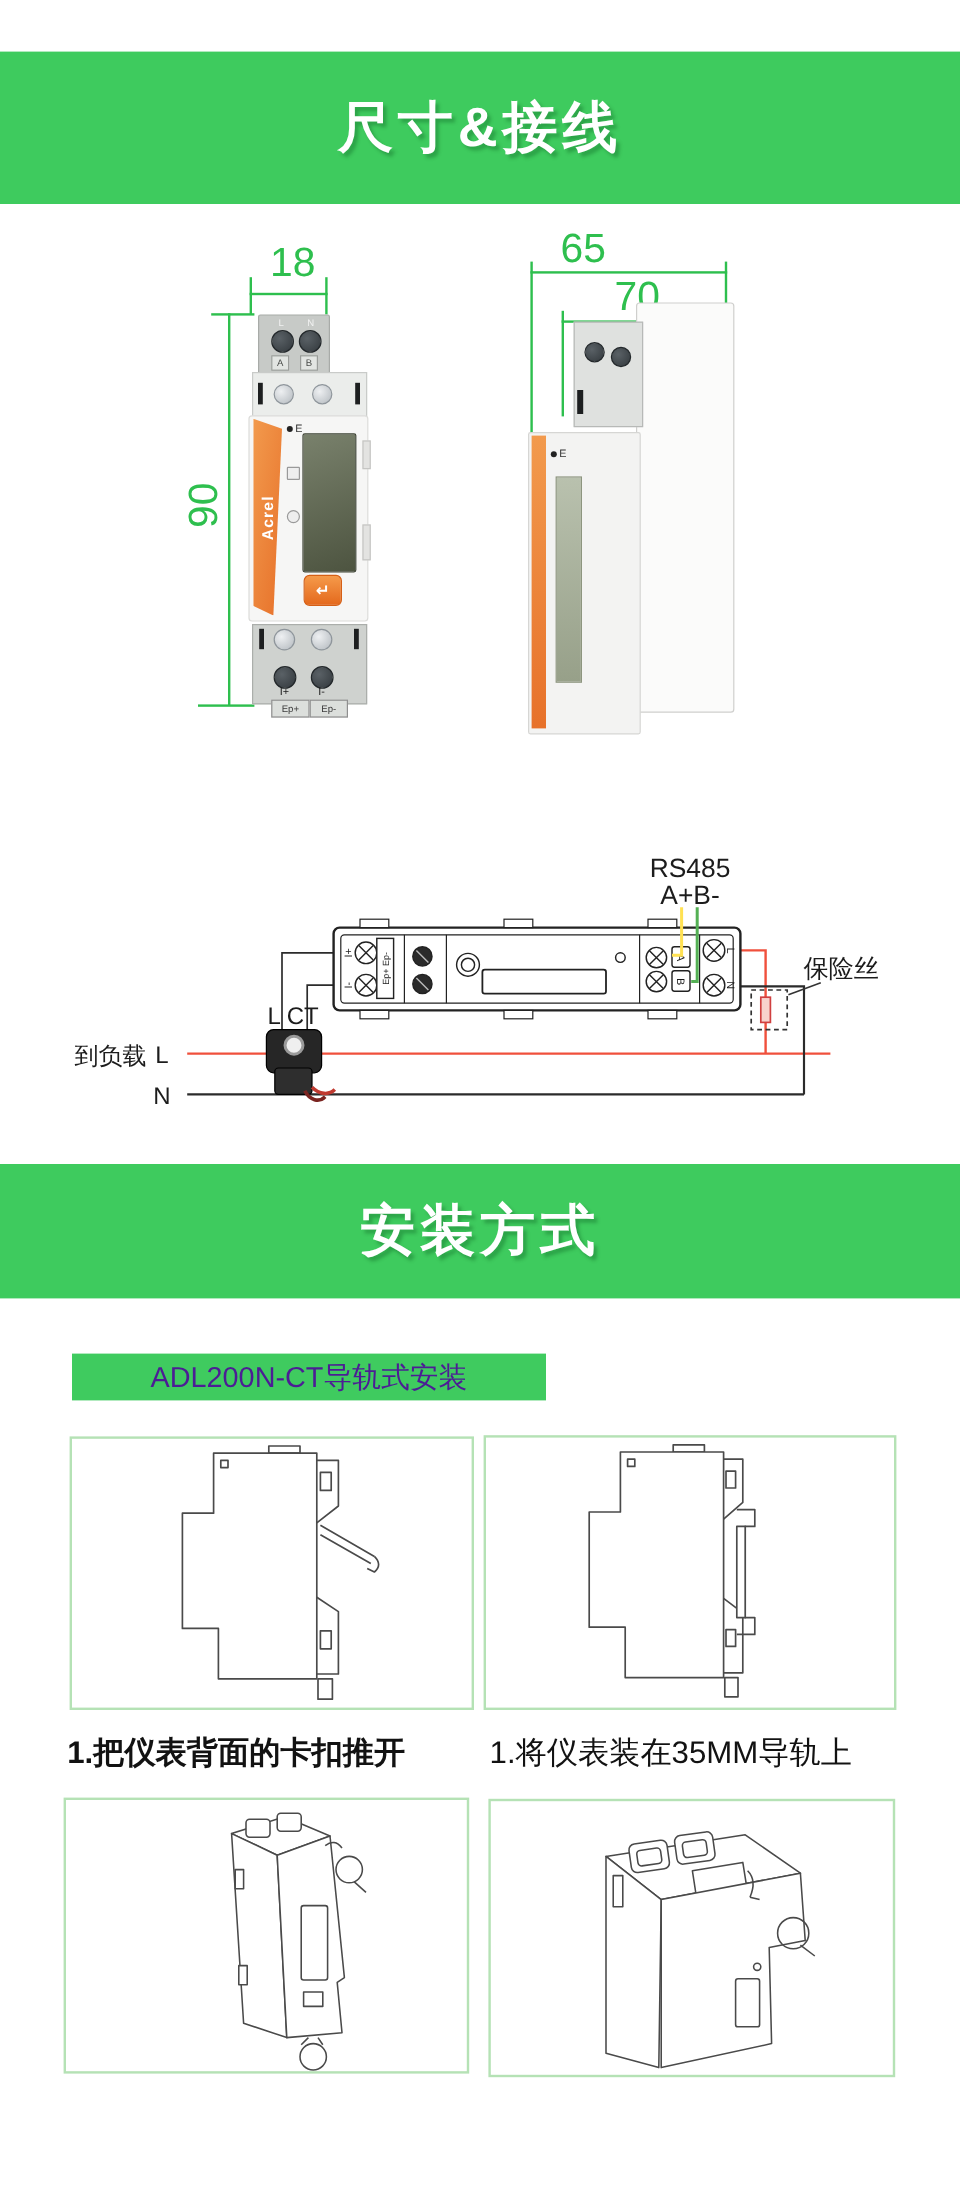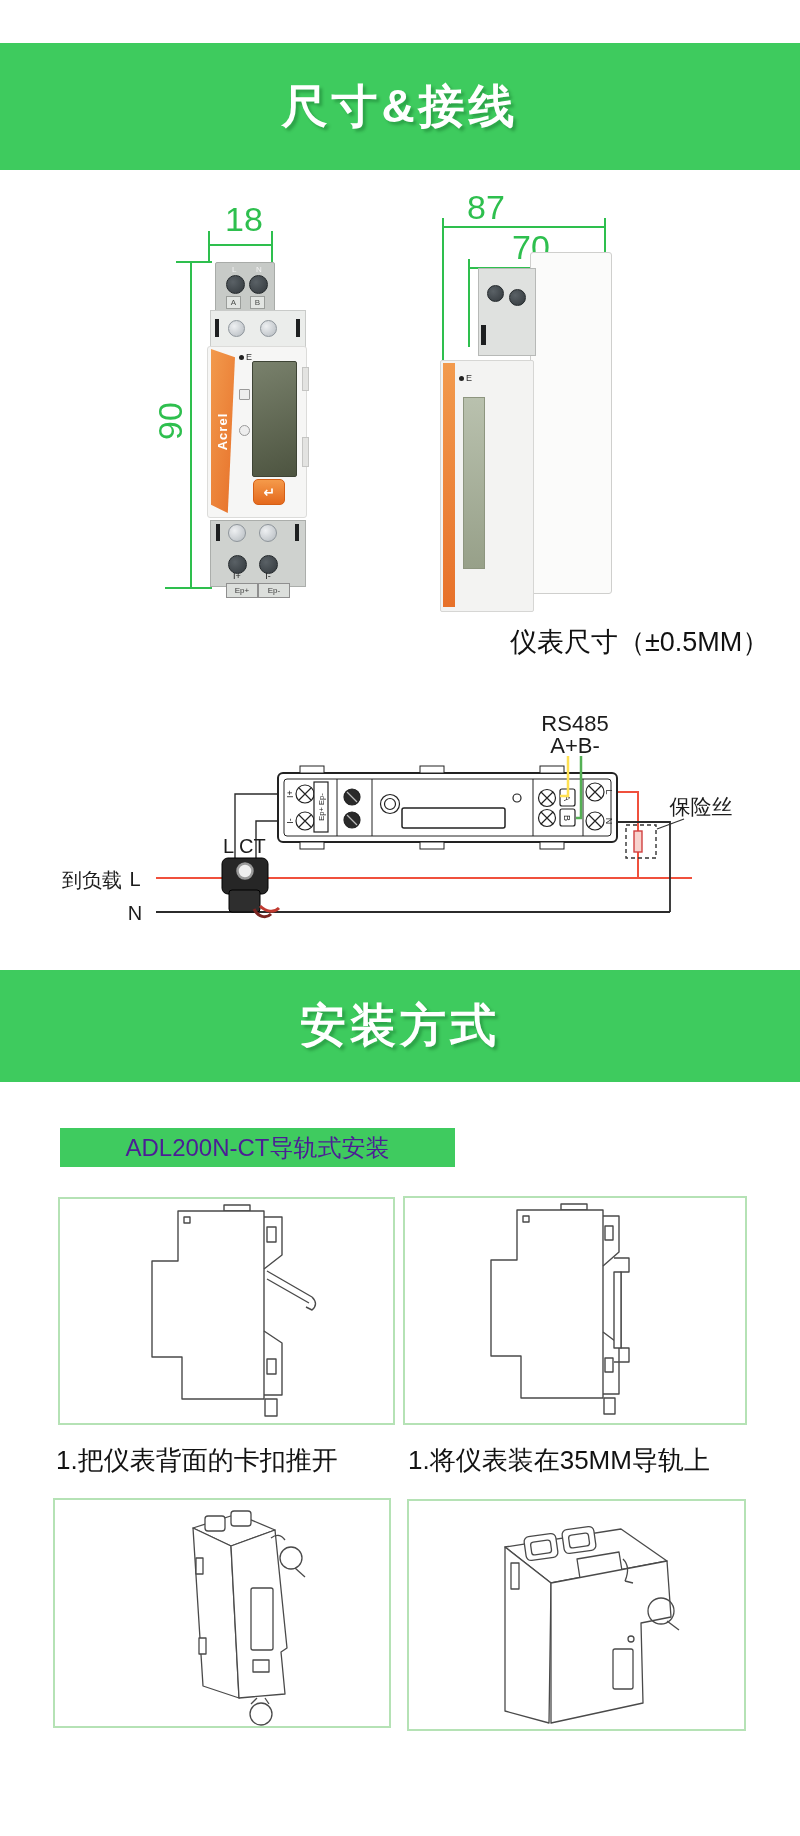--- a/index.html
+++ b/index.html
@@ -87,21 +87,21 @@
 
   <div class="dim-text" style="left:215px;top:202px;width:58px;height:34px;">18</div>
   <div class="dim-line" style="left:208px;top:244px;width:65px;height:2px;"></div>
   <div class="dim-line" style="left:208px;top:231px;width:2px;height:31px;"></div>
   <div class="dim-line" style="left:271px;top:231px;width:2px;height:31px;"></div>
   <div class="dim-line" style="left:176px;top:261px;width:36px;height:2px;"></div>
   <div class="dim-line" style="left:190px;top:261px;width:2px;height:327px;"></div>
   <div class="dim-line" style="left:165px;top:587px;width:47px;height:2px;"></div>
   <div class="dim-text" style="left:148px;top:392px;width:44px;height:58px;transform:rotate(-90deg);">90</div>
 
-  <div class="dim-text" style="left:455px;top:190px;width:62px;height:34px;">87</div>
+  <div class="dim-text" style="left:455px;top:190px;width:62px;height:34px;">65</div>
   <div class="dim-line" style="left:442px;top:226px;width:164px;height:2px;"></div>
   <div class="dim-line" style="left:442px;top:218px;width:2px;height:172px;"></div>
   <div class="dim-line" style="left:604px;top:218px;width:2px;height:76px;"></div>
   <div class="dim-text" style="left:502px;top:230px;width:58px;height:34px;">70</div>
   <div class="dim-line" style="left:468px;top:267px;width:138px;height:2px;"></div>
   <div class="dim-line" style="left:468px;top:259px;width:2px;height:88px;"></div>
 
   <div class="meter-front">
     <div class="mf-top">
       <div class="mf-term-label" style="left:16px;">L</div>
@@ -156,21 +156,20 @@
     <div class="ms-front">
       <div class="ms-stripe"></div>
       <div class="led" style="left:18px;top:12px;">
           <i></i>
           <span>E</span>
         </div>
       <div class="ms-lcd"></div>
     </div>
   </div>
 
-  <div class="photo-caption">仪表尺寸（±0.5MM）</div>
 
   <svg class="abs" style="left:0;top:700px;" width="800" height="260" viewBox="0 0 800 260">
 
     <path d="M617,92 H638 V178" stroke="#f0503c" stroke-width="2" fill="none"></path>
     <path d="M156,178 H692" stroke="#f0503c" stroke-width="2" fill="none"></path>
 
     <path d="M617,122 H670 V212" stroke="#2b2b2b" stroke-width="1.8" fill="none"></path>
     <path d="M156,212 H670" stroke="#2b2b2b" stroke-width="1.8" fill="none"></path>
 
     <path d="M278,94 H235 V159 M278,121 H256 V159" stroke="#2b2b2b" stroke-width="1.4" fill="none"></path>
@@ -262,21 +261,21 @@
         <path d="M204,18 H222 V56 L204,70" fill="none"></path>
         <path d="M204,132 L222,144 V196 H204" fill="none"></path>
         <rect x="207" y="28" width="9" height="15"></rect>
         <rect x="207" y="160" width="9" height="15"></rect>
         <path d="M207,72 L252,98 M207,80 L249,104" fill="none"></path>
         <path d="M252,98 q7,7 0,13 l-6,-3" fill="none"></path>
         <rect x="205" y="200" width="12" height="17"></rect>
       </g>
     </svg>
   </div>
-  <div class="step-caption" style="left:56px;top:1443px;">1.把仪表背面的卡扣推开</div>
+  <div class="step-caption" style="left:56px;top:1443px;font-weight:bold;">1.把仪表背面的卡扣推开</div>
 
   <div class="step-box" style="left:403px;top:1196px;width:344px;height:229px;">
     <svg width="340" height="225" viewBox="0 0 340 225">
       <g fill="#fff" stroke="#4a4a4a" stroke-width="1.4" stroke-linejoin="round">
         <rect x="156" y="6" width="26" height="6"></rect>
         <path d="M112,12 H198 V200 H116 V158 H86 V62 H112 Z"></path>
         <rect x="118" y="18" width="6" height="6"></rect>
         <path d="M198,18 H214 V54 L198,68" fill="none"></path>
         <path d="M198,134 L214,146 V196 H198" fill="none"></path>
         <rect x="200" y="28" width="8" height="14"></rect>

